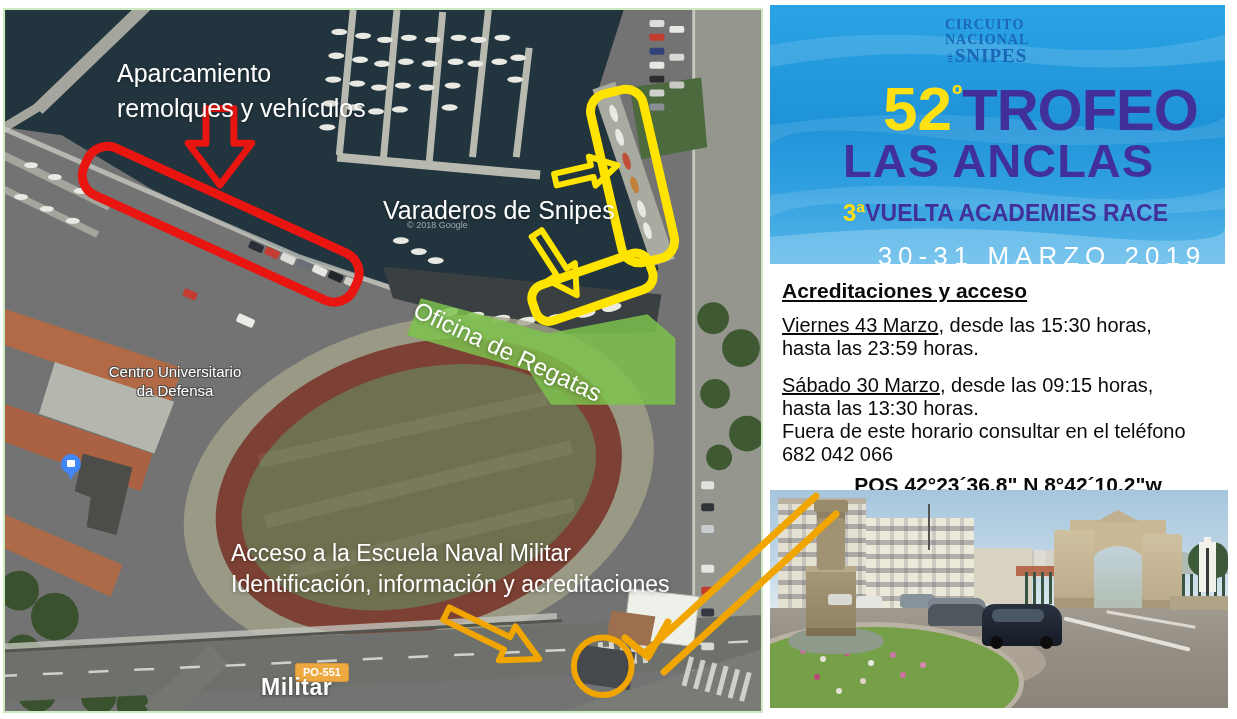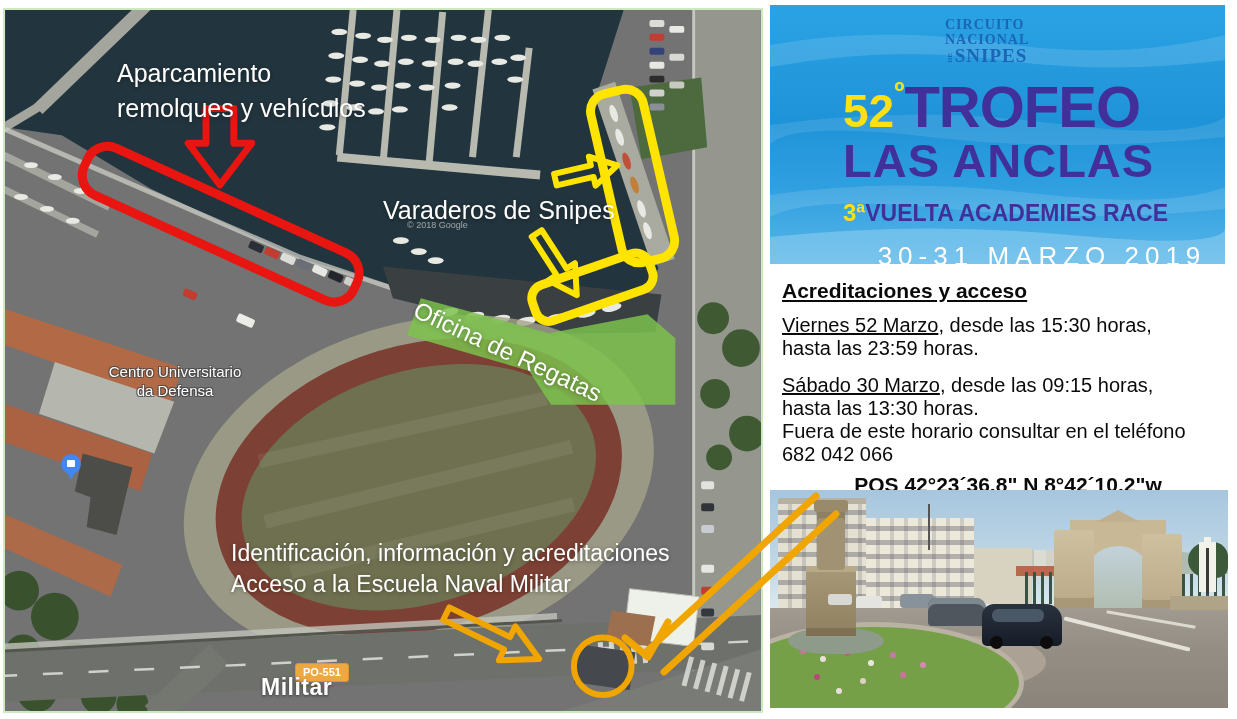--- a/index.html
+++ b/index.html
@@ -36,21 +36,21 @@
     border-right:4px solid transparent;border-top:8px solid #4285f4;}
   
   .poster{position:absolute;left:770px;top:5px;width:455px;height:259px;overflow:hidden;
     background:linear-gradient(180deg,#2aa3e4 0%,#1f93d8 45%,#2f9fe0 70%,#58b5e8 100%);}
   .poster svg.waves{position:absolute;inset:0;width:455px;height:259px;}
   .p-abs{position:absolute;white-space:nowrap;}
   .p-logo{left:175px;top:12px;color:#1a67b8;font-weight:bold;line-height:15px;font-size:14px;letter-spacing:1px;font-family:Liberation Serif, serif;}
   .p-logo .row3{font-size:19px;letter-spacing:1px;line-height:18px;}
   .p-logo .de{display:inline-block;font-size:7px;transform:rotate(-90deg);letter-spacing:0;vertical-align:2px;}
   .p-title{left:73px;top:68px;font-weight:bold;}
-  .p-title .num{font-size:46px;color:var(--poster-yellow,#ffe013);}
+  .p-title .num{font-size:62px;color:var(--poster-yellow,#ffe013);margin-left:40px;}
   .p-title .ord{font-size:28px;color:var(--poster-yellow,#ffe013);vertical-align:26px;}
   .p-title .word{font-size:58px;color:var(--poster-purple,#42309a);letter-spacing:-1px;}
   .p-title2{left:73px;top:128px;font-weight:bold;font-size:47px;letter-spacing:1px;color:var(--poster-purple,#42309a);}
   .p-sub1{left:73px;top:177px;font-weight:bold;font-size:18px;color:var(--poster-purple,#42309a);}
   .p-sub2{left:73px;top:194px;font-weight:bold;font-size:23px;color:var(--poster-purple,#42309a);}
   .p-pre{color:var(--poster-yellow,#ffe013);font-size:24px;}
   .p-dates{left:0;top:236px;width:544px;text-align:center;color:#fff;font-size:26px;letter-spacing:6px;}
   
   .info{position:absolute;left:782px;top:279px;width:452px;color:#0a0a0a;font-size:20px;line-height:23px;}
   .info .head{font-weight:bold;text-decoration:underline;font-size:21px;}
@@ -269,22 +269,22 @@
     </g>
   </svg>
 
   <div class="map-label lbl-parking">
     <div>Aparcamiento</div>
     <div>remolques y vehículos</div>
   </div>
   <div class="map-label lbl-varaderos">Varaderos de Snipes</div>
   <div class="map-label lbl-oficina">Oficina de Regatas</div>
   <div class="map-label lbl-acceso">
+    <div>Acceso a la Escuela Naval Militar</div>
     <div>Identificación, información y acreditaciones</div>
-    <div>Acceso a la Escuela Naval Militar</div>
   </div>
   <div class="map-label lbl-centro">
     <div>Centro Universitario</div>
     <div>da Defensa</div>
   </div>
   <div class="map-label copyright">© 2018 Google</div>
   <div class="badge-po">PO-551</div>
   <div class="map-label google-logo">Militar</div>
   <div class="pin">
     <div class="head"></div>
@@ -311,21 +311,21 @@
   <div class="p-abs p-title2">LAS ANCLAS</div>
   <div class="p-abs p-sub2">
     <span class="p-pre">3ª</span><span>VUELTA ACADEMIES RACE</span>
   </div>
   <div class="p-abs p-dates">30-31 MARZO 2019</div>
 </div>
 
 <div class="info">
   <div class="head">Acreditaciones y acceso</div>
   <div class="par">
-    <div><span class="u">Viernes 52 Marzo</span><span>, desde las 15:30 horas,</span></div>
+    <div><span class="u">Viernes 43 Marzo</span><span>, desde las 15:30 horas,</span></div>
     <div>hasta las 23:59 horas.</div>
   </div>
   <div class="par2">
     <div><span class="u">Sábado 30 Marzo</span><span>, desde las 09:15 horas,</span></div>
     <div>hasta las 13:30 horas.</div>
     <div>Fuera de este horario consultar en el teléfono</div>
     <div>682 042 066</div>
   </div>
   <div class="pos">POS 42°23´36.8" N 8°42´10.2"w</div>
 </div>

